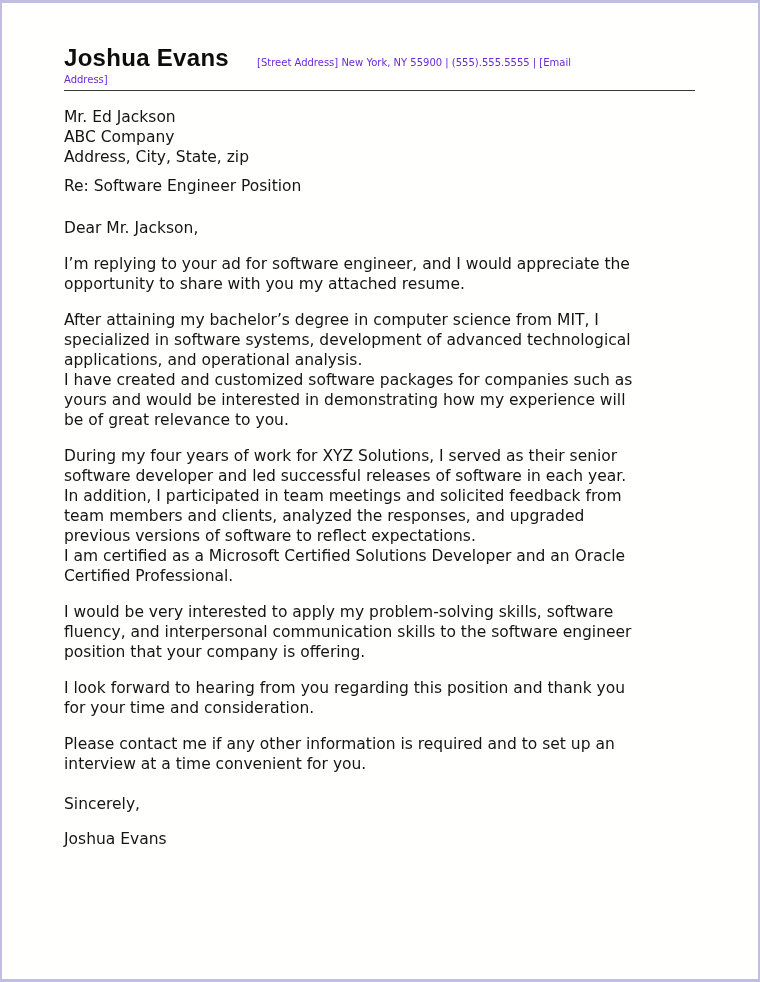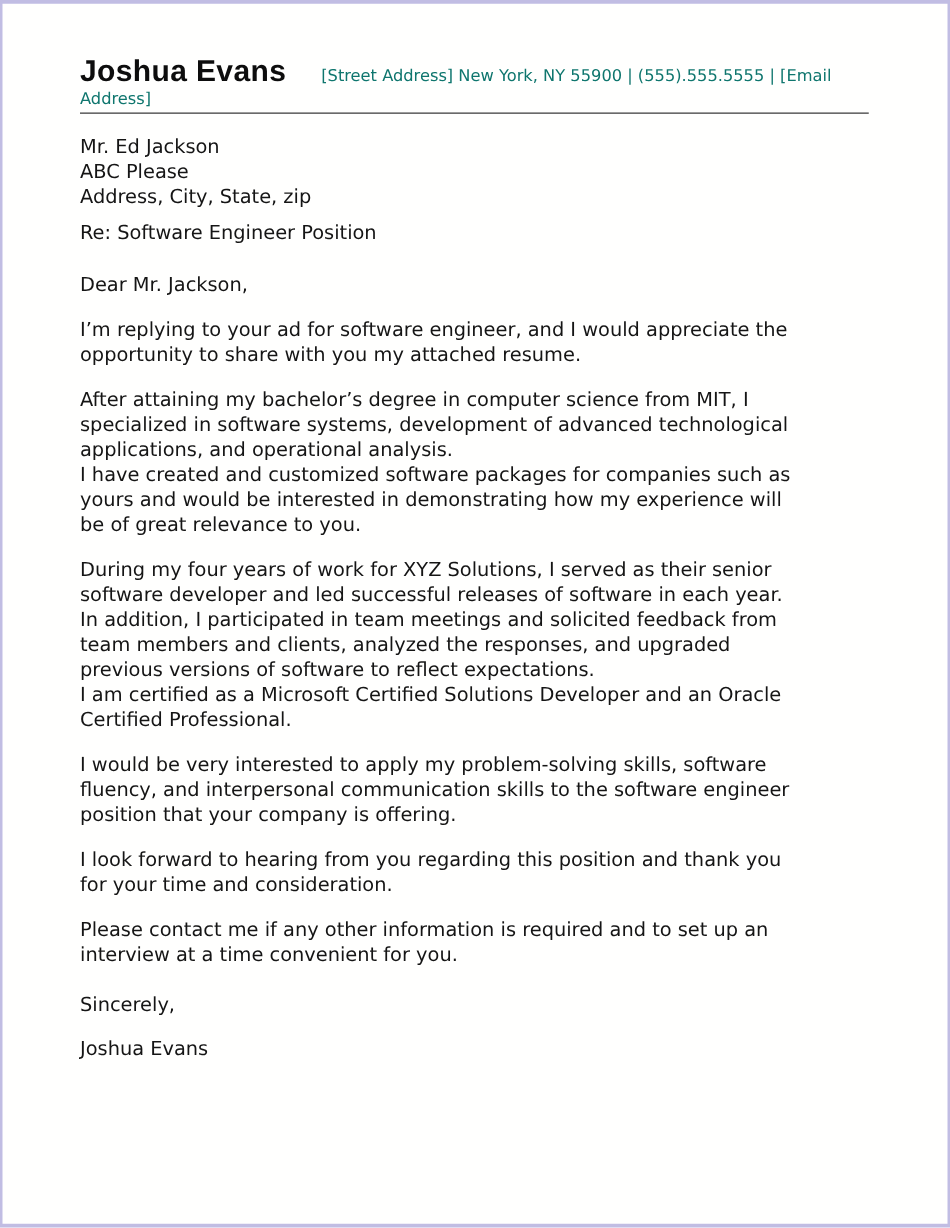--- a/index.html
+++ b/index.html
@@ -30,23 +30,23 @@
   .applicant-name {
     font-family: "Liberation Sans", sans-serif;
     font-weight: bold;
     font-size: 24px;
     line-height: 26px;
     letter-spacing: 0.3px;
     color: #0d0d0d;
     white-space: nowrap;
   }
   .contact {
-    font-size: 13px;
+    font-size: 10px;
     line-height: 17px;
-    color: #0f766e;
+    color: #6d28d9;
   }
   .contact.inline { margin-left: 28px; }
   .header-line1 { display: flex; align-items: baseline; }
   
   .date-line {
     margin-top: 26px;
     text-align: right;
     font-weight: bold;
     font-size: 16px;
     line-height: 20px;
@@ -74,21 +74,21 @@
     <div class="header-line1">
       <span class="applicant-name">Joshua Evans</span>
       <span class="contact inline">[Street Address] New York, NY 55900 | (555).555.5555 | [Email</span>
     </div>
     <div class="contact">Address]</div>
   </div>
 
 
   <div class="recipient-block">
     <div class="txt">Mr. Ed Jackson</div>
-    <div class="txt">ABC Please</div>
+    <div class="txt">ABC Company</div>
     <div class="txt">Address, City, State, zip</div>
   </div>
 
   <div class="txt subject-line">Re: Software Engineer Position</div>
 
   <div class="txt salutation">Dear Mr. Jackson,</div>
 
   <p class="txt para">I’m replying to your ad for software engineer, and I would appreciate the
 opportunity to share with you my attached resume.</p>
   <p class="txt para">After attaining my bachelor’s degree in computer science from MIT, I

